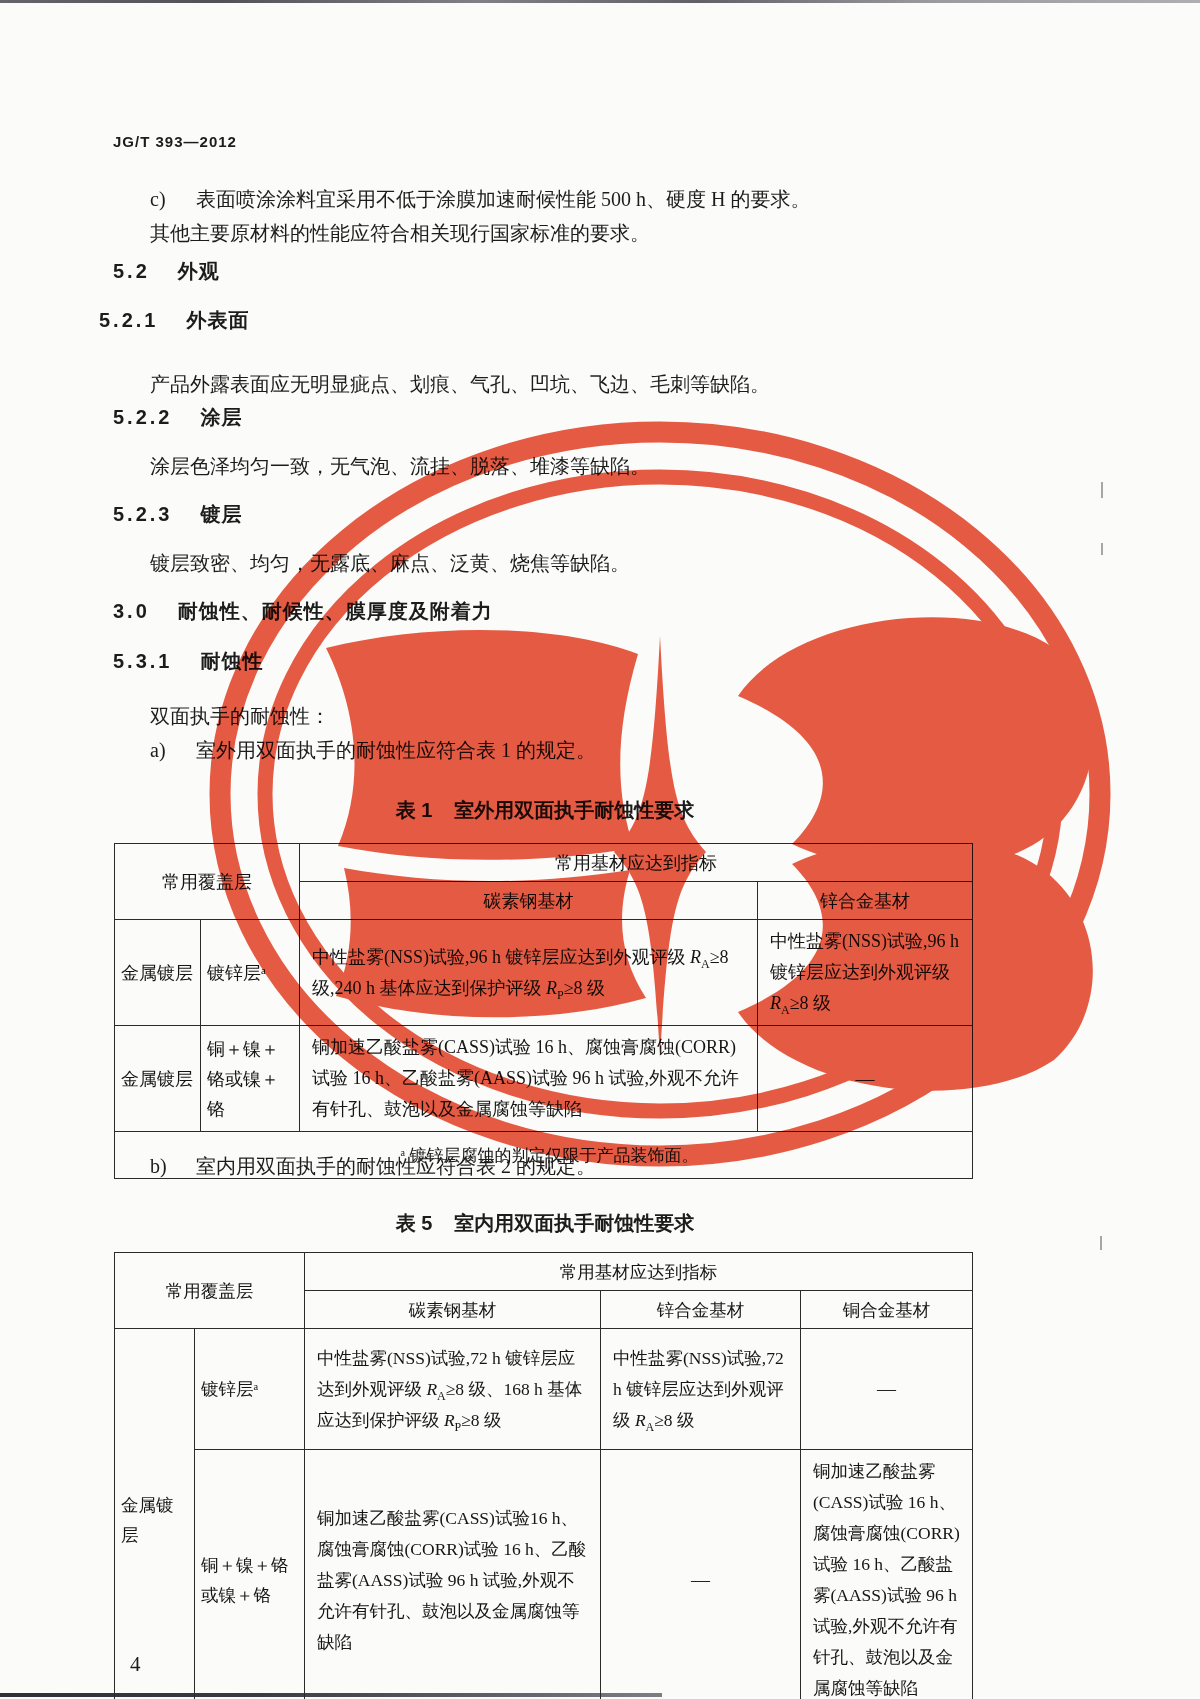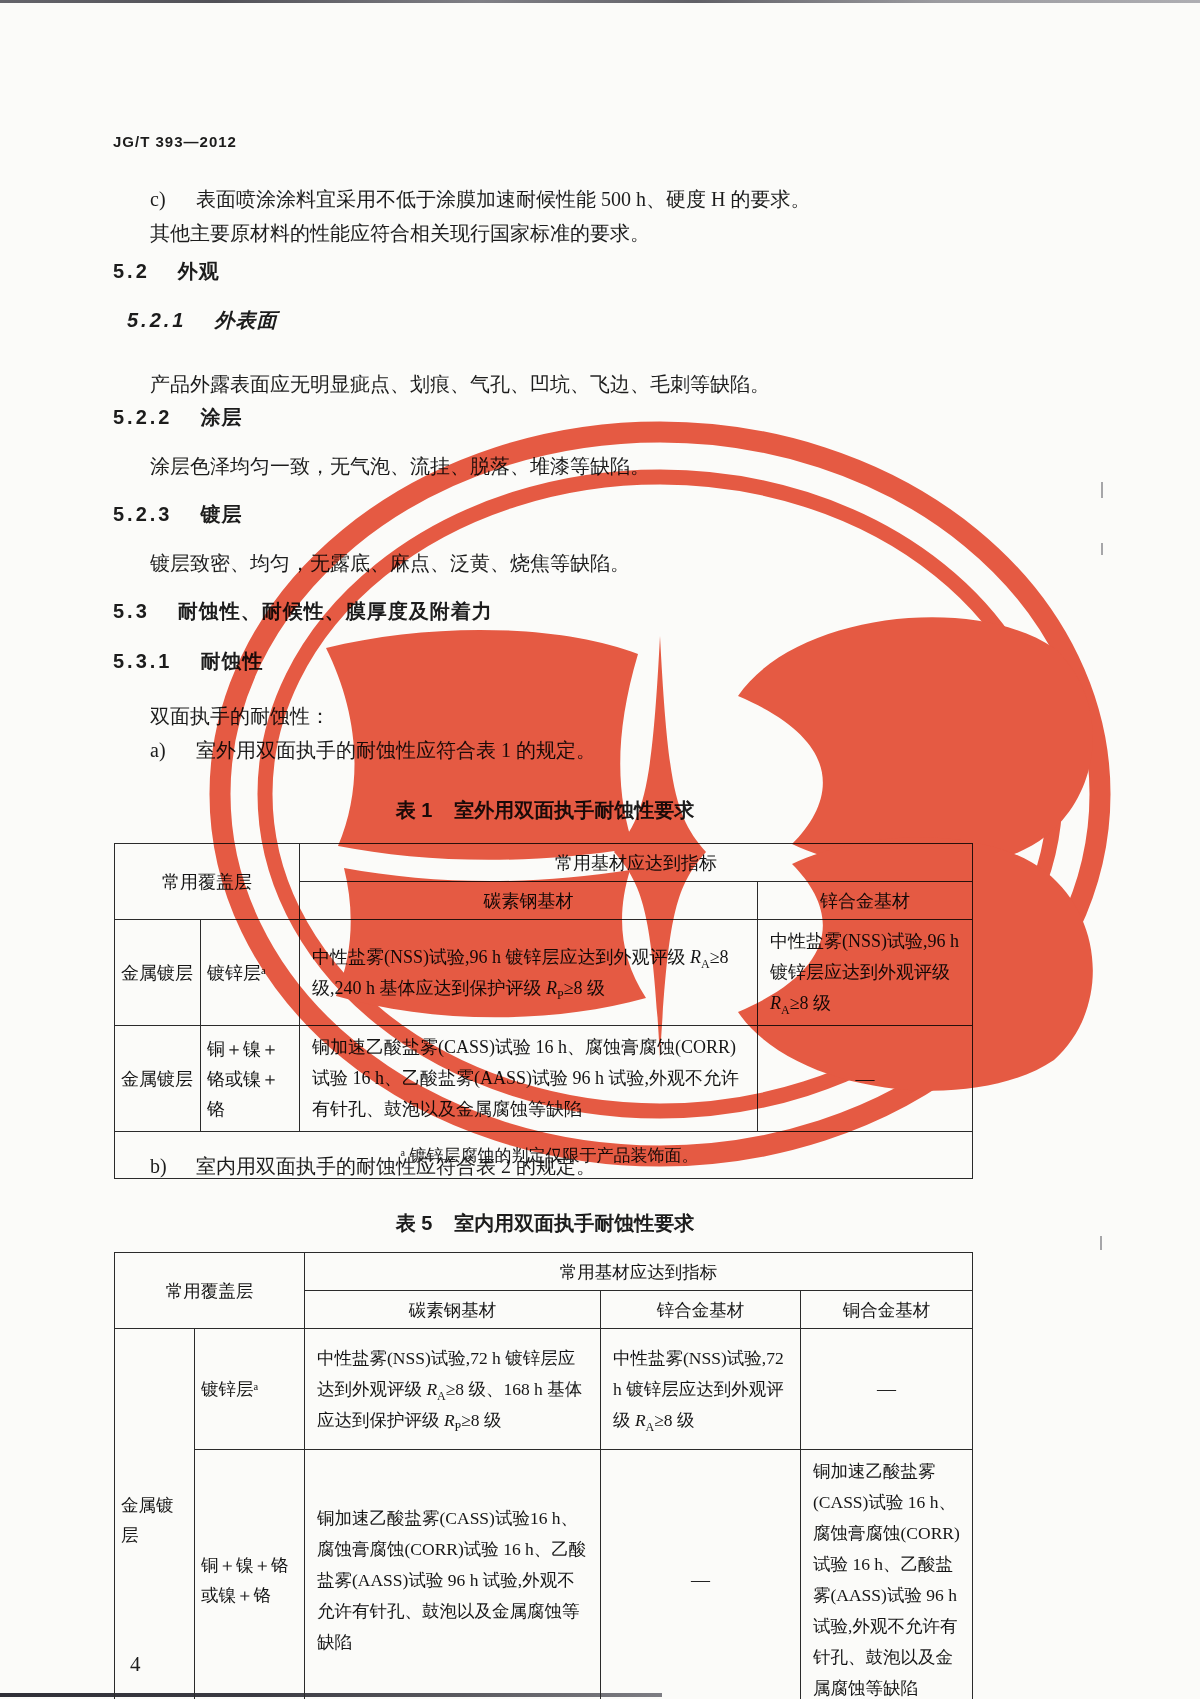--- a/index.html
+++ b/index.html
@@ -53,37 +53,37 @@
 
 <div class="abs para" style="left:150px;top:183px;">
   <span class="lbl">c)</span><span>表面喷涂涂料宜采用不低于涂膜加速耐候性能 500 h、硬度 H 的要求。</span>
 </div>
 <div class="abs para" style="left:150px;top:217px;">其他主要原材料的性能应符合相关现行国家标准的要求。</div>
 
 <div class="abs hei h1" style="left:113px;top:258px;">
   <span class="num">5.2</span><span>外观</span>
 </div>
 
-<div class="abs hei h1" style="left:127px;top:307px;font-style:italic;">
+<div class="abs hei h1" style="left:99px;top:307px;">
   <span class="num">5.2.1</span><span>外表面</span>
 </div>
 <div class="abs para" style="left:150px;top:368px;">产品外露表面应无明显疵点、划痕、气孔、凹坑、飞边、毛刺等缺陷。</div>
 
 <div class="abs hei h1" style="left:113px;top:404px;">
   <span class="num">5.2.2</span><span>涂层</span>
 </div>
 <div class="abs para" style="left:150px;top:450px;">涂层色泽均匀一致，无气泡、流挂、脱落、堆漆等缺陷。</div>
 
 <div class="abs hei h1" style="left:113px;top:501px;">
   <span class="num">5.2.3</span><span>镀层</span>
 </div>
 <div class="abs para" style="left:150px;top:547px;">镀层致密、均匀，无露底、麻点、泛黄、烧焦等缺陷。</div>
 
 <div class="abs hei h1" style="left:113px;top:598px;">
-  <span class="num">5.3</span><span>耐蚀性、耐候性、膜厚度及附着力</span>
+  <span class="num">3.0</span><span>耐蚀性、耐候性、膜厚度及附着力</span>
 </div>
 
 <div class="abs hei h1" style="left:113px;top:648px;">
   <span class="num">5.3.1</span><span>耐蚀性</span>
 </div>
 <div class="abs para" style="left:150px;top:700px;">双面执手的耐蚀性：</div>
 <div class="abs para" style="left:150px;top:734px;">
   <span class="lbl">a)</span><span>室外用双面执手的耐蚀性应符合表 1 的规定。</span>
 </div>
 

